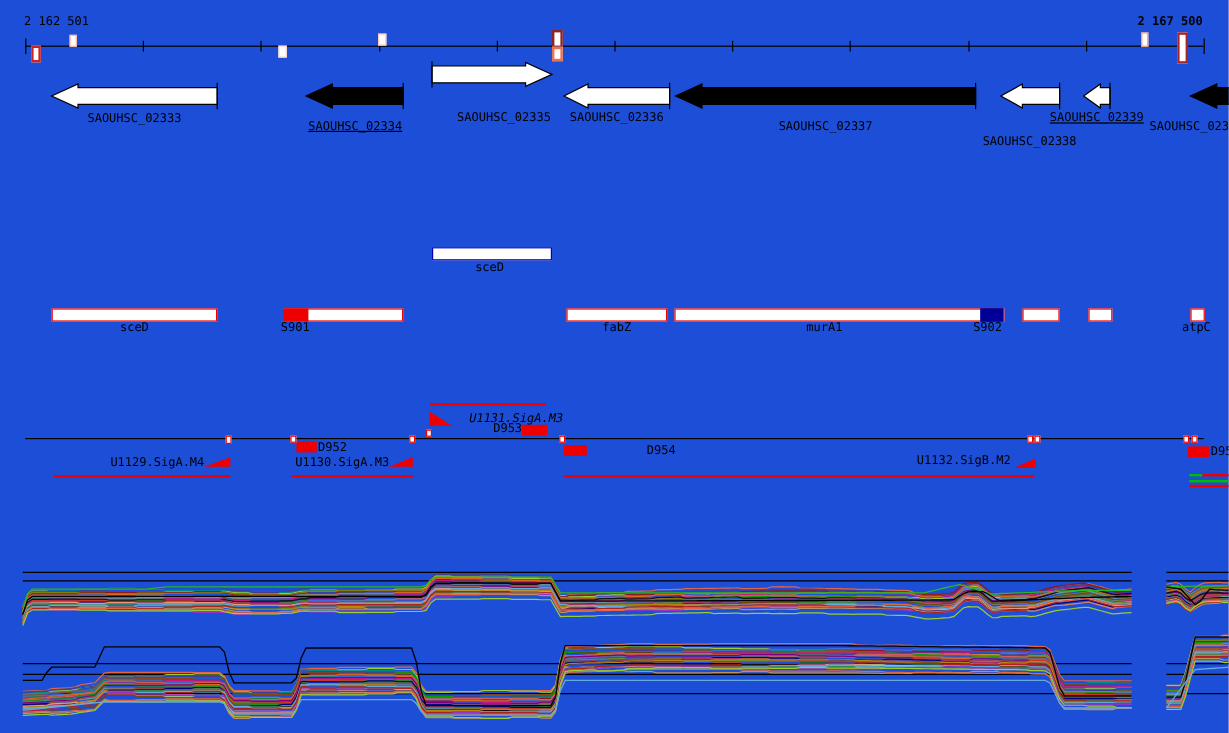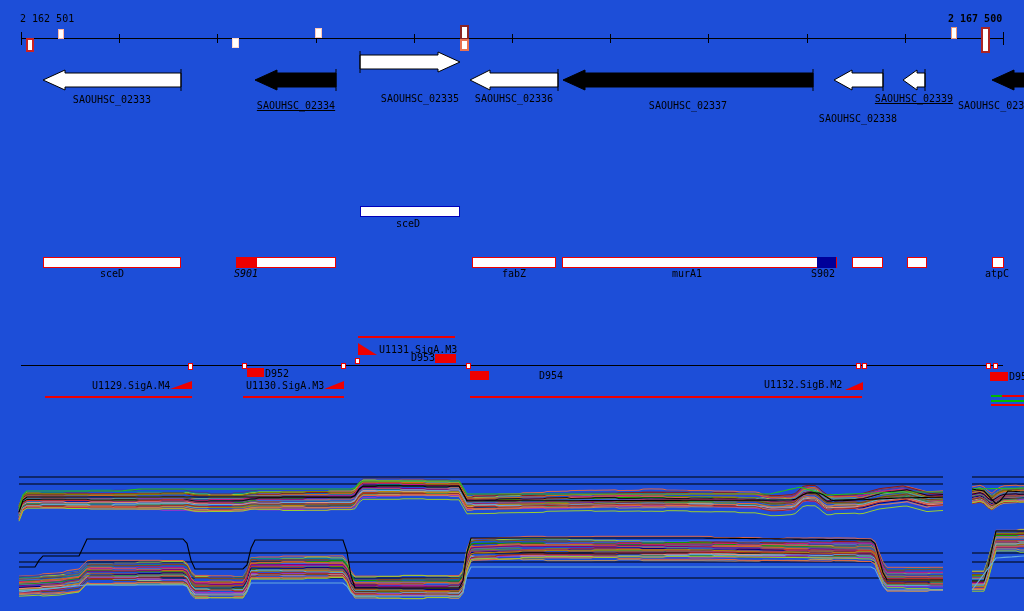--- a/index.html
+++ b/index.html
@@ -152,21 +152,21 @@
     <div class="abs" style="top: 93px; left: 408px; transform: translateX(-50%); margin-left: 12px;">SAOUHSC_02335</div>
     <div class="abs" style="top: 93px; left: 514px; transform: translateX(-50%);">SAOUHSC_02336</div>
     <div class="abs" style="top: 100px; left: 688px; transform: translateX(-50%); text-align: center;">SAOUHSC_02337</div>
     <div class="abs" style="top: 113px; left: 858px; transform: translateX(-50%);">SAOUHSC_02338</div>
     <div class="abs" style="top: 93px; left: 914px; transform: translateX(-50%); text-decoration: underline;">SAOUHSC_02339</div>
     <div class="abs" style="top: 100px; left: 958px;">SAOUHSC_02340</div>
     <div class="abs" style="left: 43px; top: 257px; width: 138px; height: 11px; border: 1px solid rgb(238, 0, 0); background: rgb(255, 255, 255); box-sizing: border-box;"></div>
     <div class="abs" style="top: 268px; left: 112px; transform: translateX(-50%);">sceD</div>
     <div class="abs" style="left: 236px; top: 257px; width: 100px; height: 11px; border: 1px solid rgb(238, 0, 0); background: rgb(255, 255, 255); box-sizing: border-box;"></div>
     <div class="abs" style="left: 236px; top: 257px; width: 21px; height: 11px; background: rgb(238, 0, 0);"></div>
-    <div class="abs" style="top: 268px; left: 234px; font-style: italic;">S901</div>
+    <div class="abs" style="top: 268px; left: 234px;">S901</div>
     <div class="abs" style="left: 360px; top: 206px; width: 100px; height: 11px; border: 1px solid rgb(0, 0, 187); background: rgb(255, 255, 255); box-sizing: border-box;"></div>
     <div class="abs" style="top: 218px; left: 408px; transform: translateX(-50%);">sceD</div>
     <div class="abs" style="left: 472px; top: 257px; width: 84px; height: 11px; border: 1px solid rgb(238, 0, 0); background: rgb(255, 255, 255); box-sizing: border-box;"></div>
     <div class="abs" style="top: 268px; left: 514px; transform: translateX(-50%);">fabZ</div>
     <div class="abs" style="left: 562px; top: 257px; width: 275px; height: 11px; border: 1px solid rgb(238, 0, 0); background: rgb(255, 255, 255); box-sizing: border-box;"></div>
     <div class="abs" style="top: 268px; left: 687px; transform: translateX(-50%);">murA1</div>
     <div class="abs" style="left: 817px; top: 257px; width: 19px; height: 11px; border: 1px solid rgb(0, 0, 153); background: rgb(0, 0, 153); box-sizing: border-box;"></div>
     <div class="abs" style="top: 268px; left: 823px; transform: translateX(-50%);">S902</div>
     <div class="abs" style="left: 852px; top: 257px; width: 31px; height: 11px; border: 1px solid rgb(238, 0, 0); background: rgb(255, 255, 255); box-sizing: border-box;"></div>
     <div class="abs" style="left: 907px; top: 257px; width: 20px; height: 11px; border: 1px solid rgb(238, 0, 0); background: rgb(255, 255, 255); box-sizing: border-box;"></div>
@@ -190,18 +190,18 @@
     <div class="abs" style="left: 243px; top: 396px; width: 101px; height: 2px; background: rgb(238, 0, 0);"></div>
     <div class="abs" style="left: 358px; top: 336px; width: 97px; height: 2px; background: rgb(238, 0, 0);"></div>
     <div class="abs" style="left: 470px; top: 396px; width: 392px; height: 2px; background: rgb(238, 0, 0);"></div>
     <div class="abs" style="left: 991px; top: 395px; width: 11px; height: 2px; background: rgb(0, 187, 0);"></div>
     <div class="abs" style="left: 1002px; top: 395px; width: 22px; height: 2px; background: rgb(238, 0, 0);"></div>
     <div class="abs" style="left: 991px; top: 400px; width: 33px; height: 2px; background: rgb(0, 187, 0);"></div>
     <div class="abs" style="left: 991px; top: 404px; width: 33px; height: 2px; background: rgb(238, 0, 0);"></div>
     <div class="abs" style="left: 92px; top: 380px;">U1129.SigA.M4</div>
     <div class="abs" style="left: 265px; top: 368px;">D952</div>
     <div class="abs" style="left: 246px; top: 380px;">U1130.SigA.M3</div>
-    <div class="abs" style="left: 379px; top: 344px;">U1131.SigA.M3</div>
+    <div class="abs" style="left: 391px; top: 344px; font-style: italic;">U1131.SigA.M3</div>
     <div class="abs" style="left: 411px; top: 352px;">D953</div>
     <div class="abs" style="left: 491px; top: 370px; padding-left: 48px;">D954</div>
     <div class="abs" style="left: 764px; top: 379px;">U1132.SigB.M2</div>
     <div class="abs" style="left: 1009px; top: 371px;">D955</div>
   </div>
 
 </body></html>

